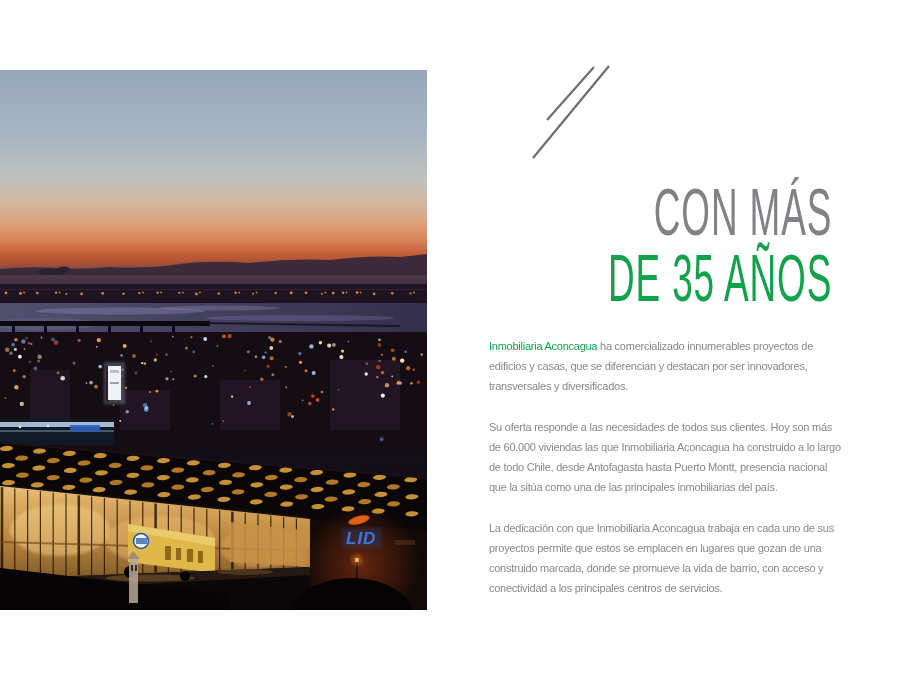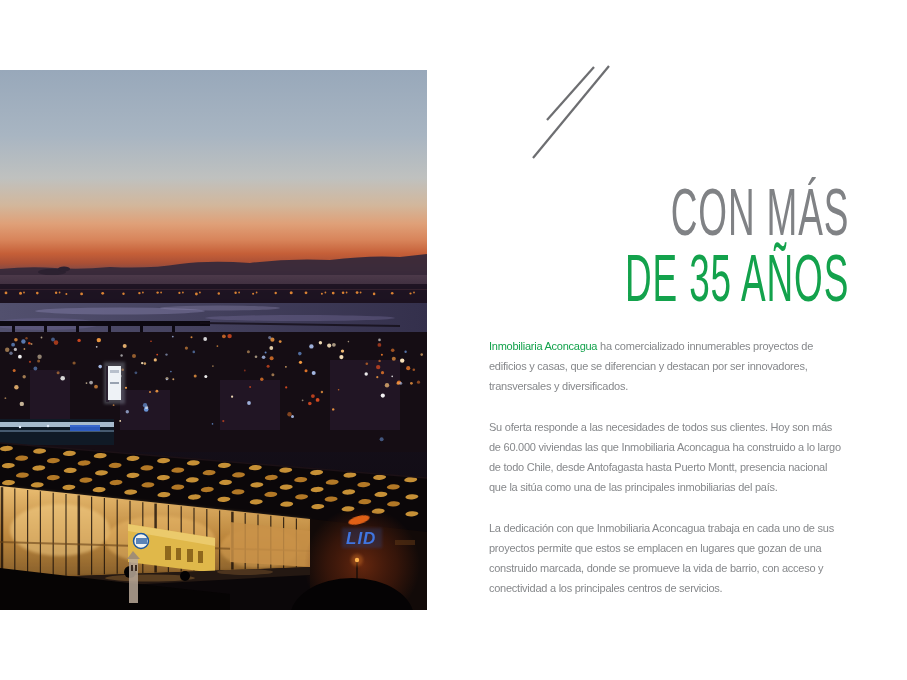--- a/index.html
+++ b/index.html
@@ -6,21 +6,21 @@
   .page{
     position:relative;width:907px;height:680px;background:#ffffff;
     overflow:hidden;font-family:"Liberation Sans",sans-serif;
   }
   .photo{
     position:absolute;left:0;top:70px;width:427px;height:540px;overflow:hidden;
   }
   .photo svg{display:block;}
   .slashes{position:absolute;left:0;top:0;width:907px;height:680px;pointer-events:none;}
   .heading{
-    position:absolute;top:179px;right:58px;text-align:right;
+    position:absolute;top:179px;right:75px;text-align:right;
     color:var(--heading-gray,#808285);
   }
   .h-line{
     font-size:66px;line-height:66px;font-weight:200;letter-spacing:1.5px;
     white-space:nowrap;transform:scaleX(0.56);transform-origin:100% 50%;
   }
   .h-line.green{color:var(--accent-green,#13a24c);}
   .copy{
     position:absolute;left:489px;top:336px;width:354px;
     font-size:11px;line-height:20px;font-weight:normal;letter-spacing:-0.25px;

